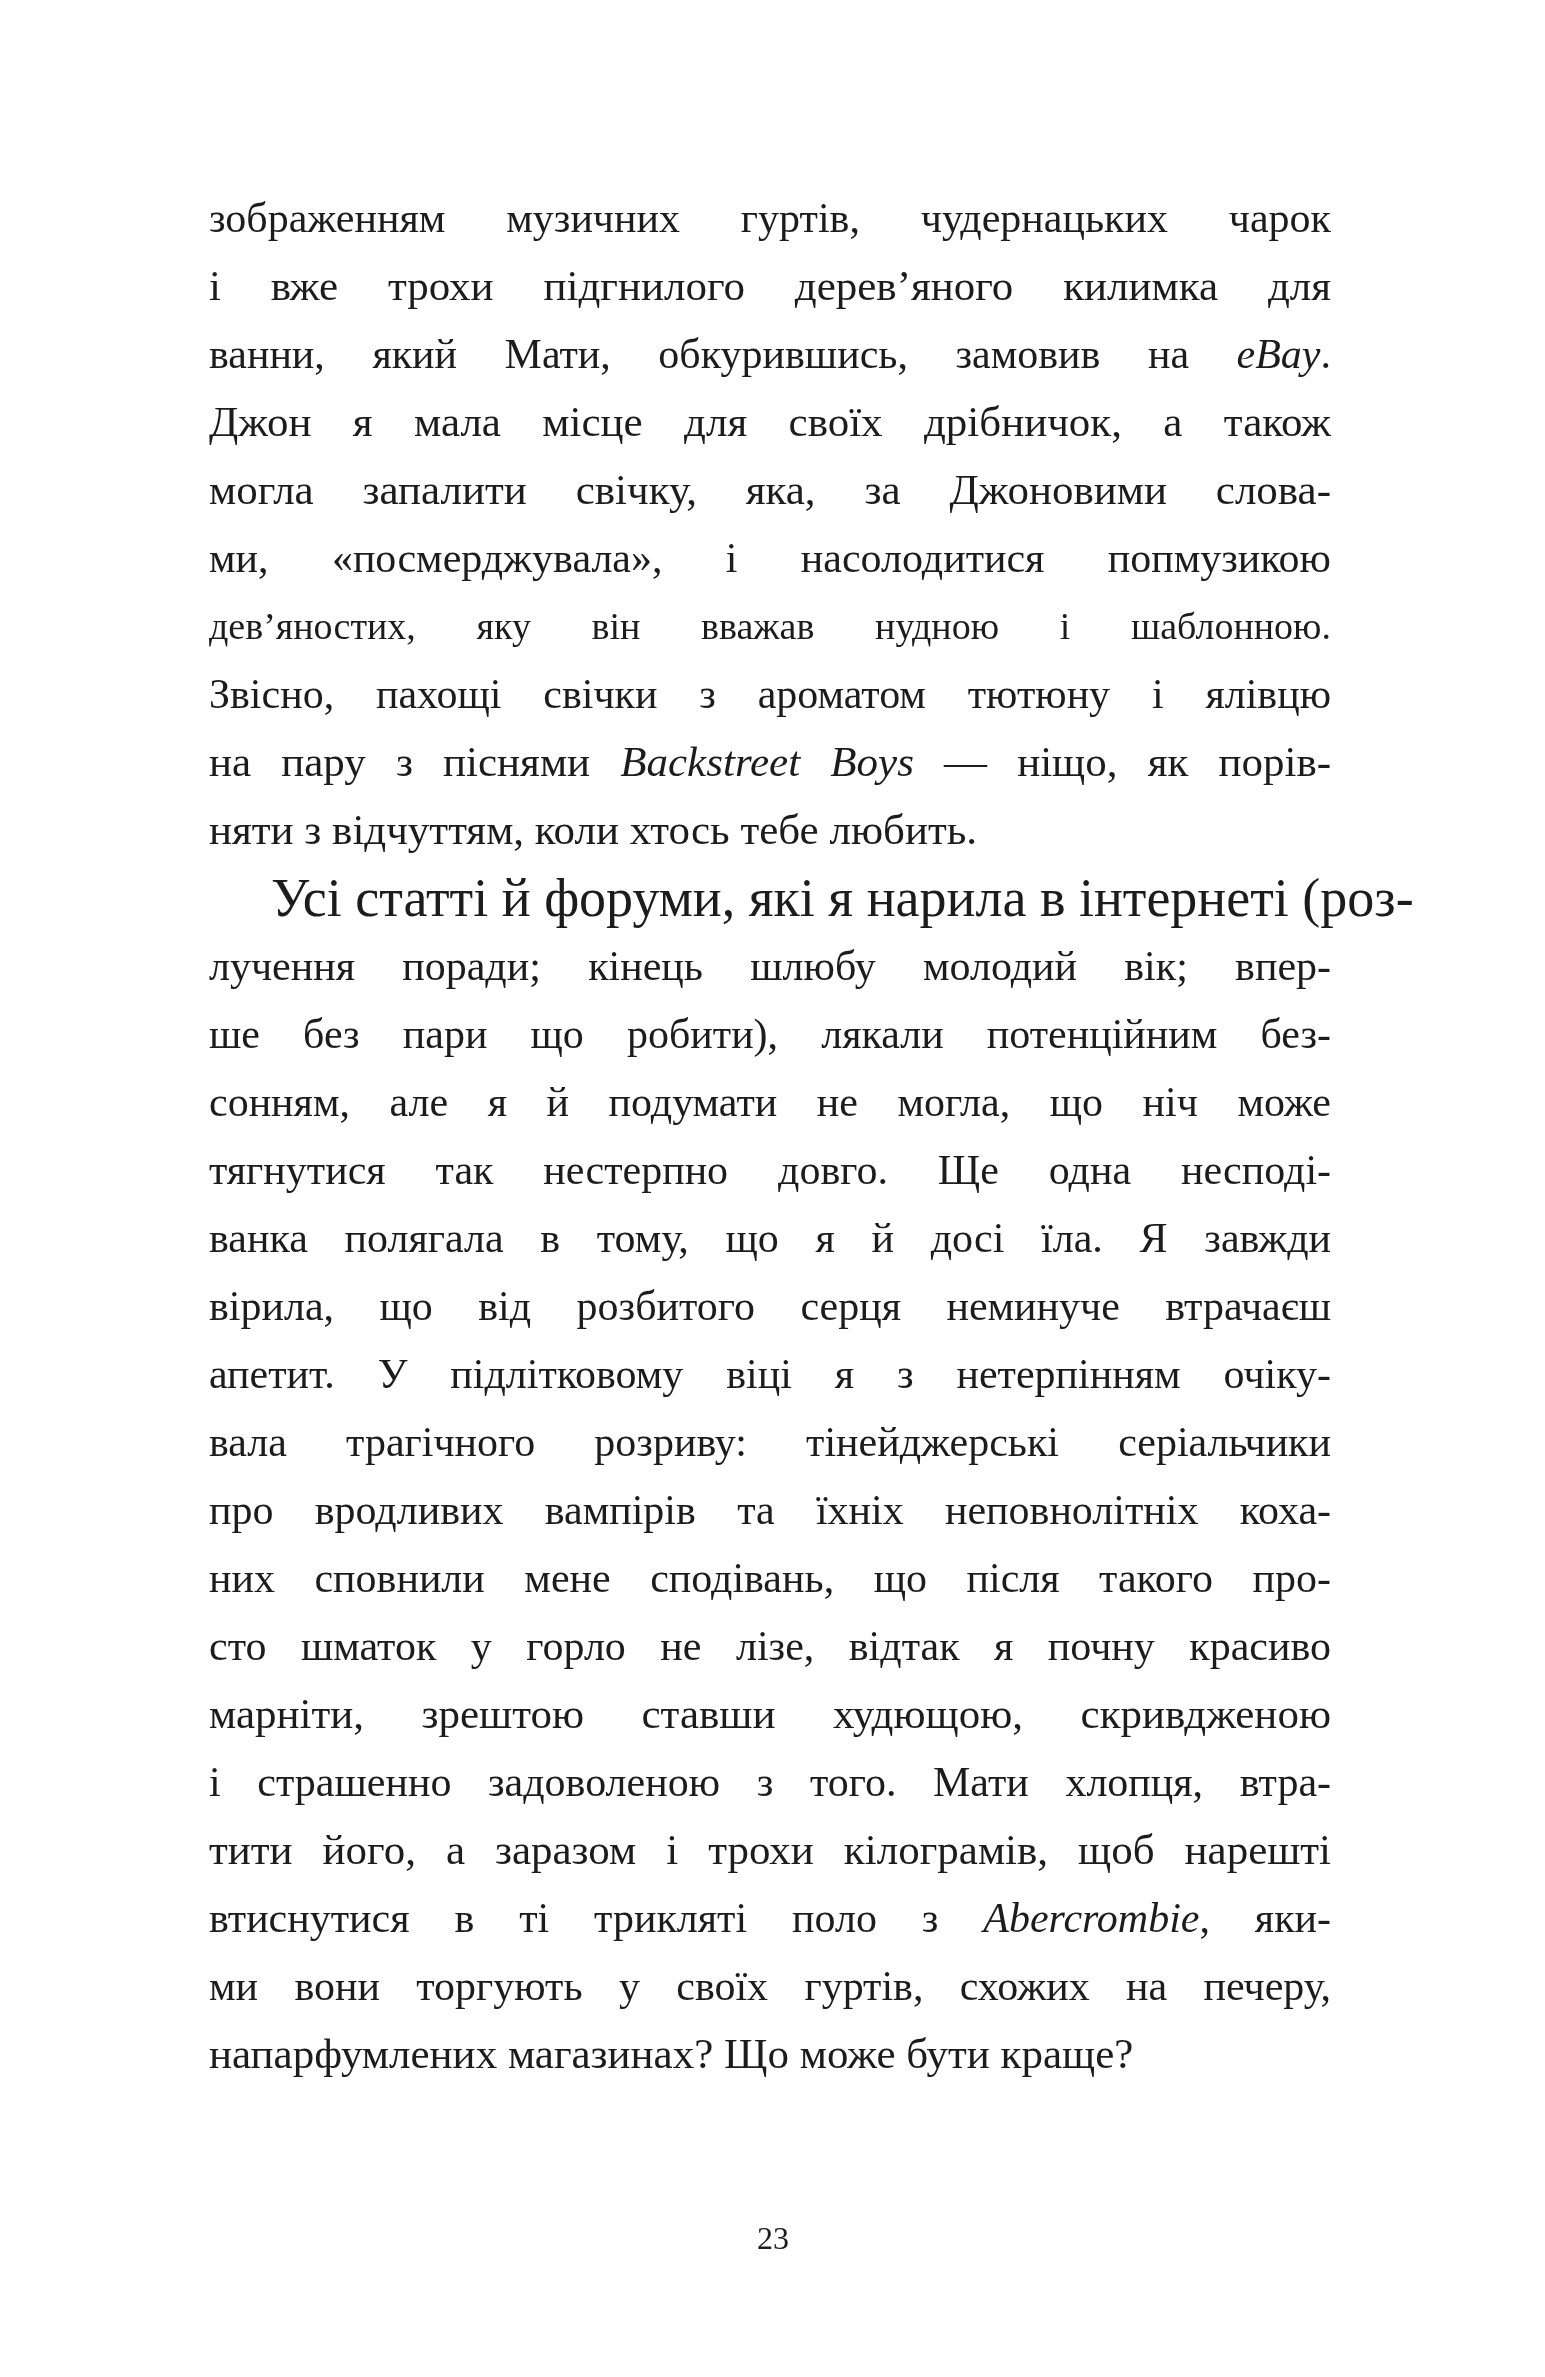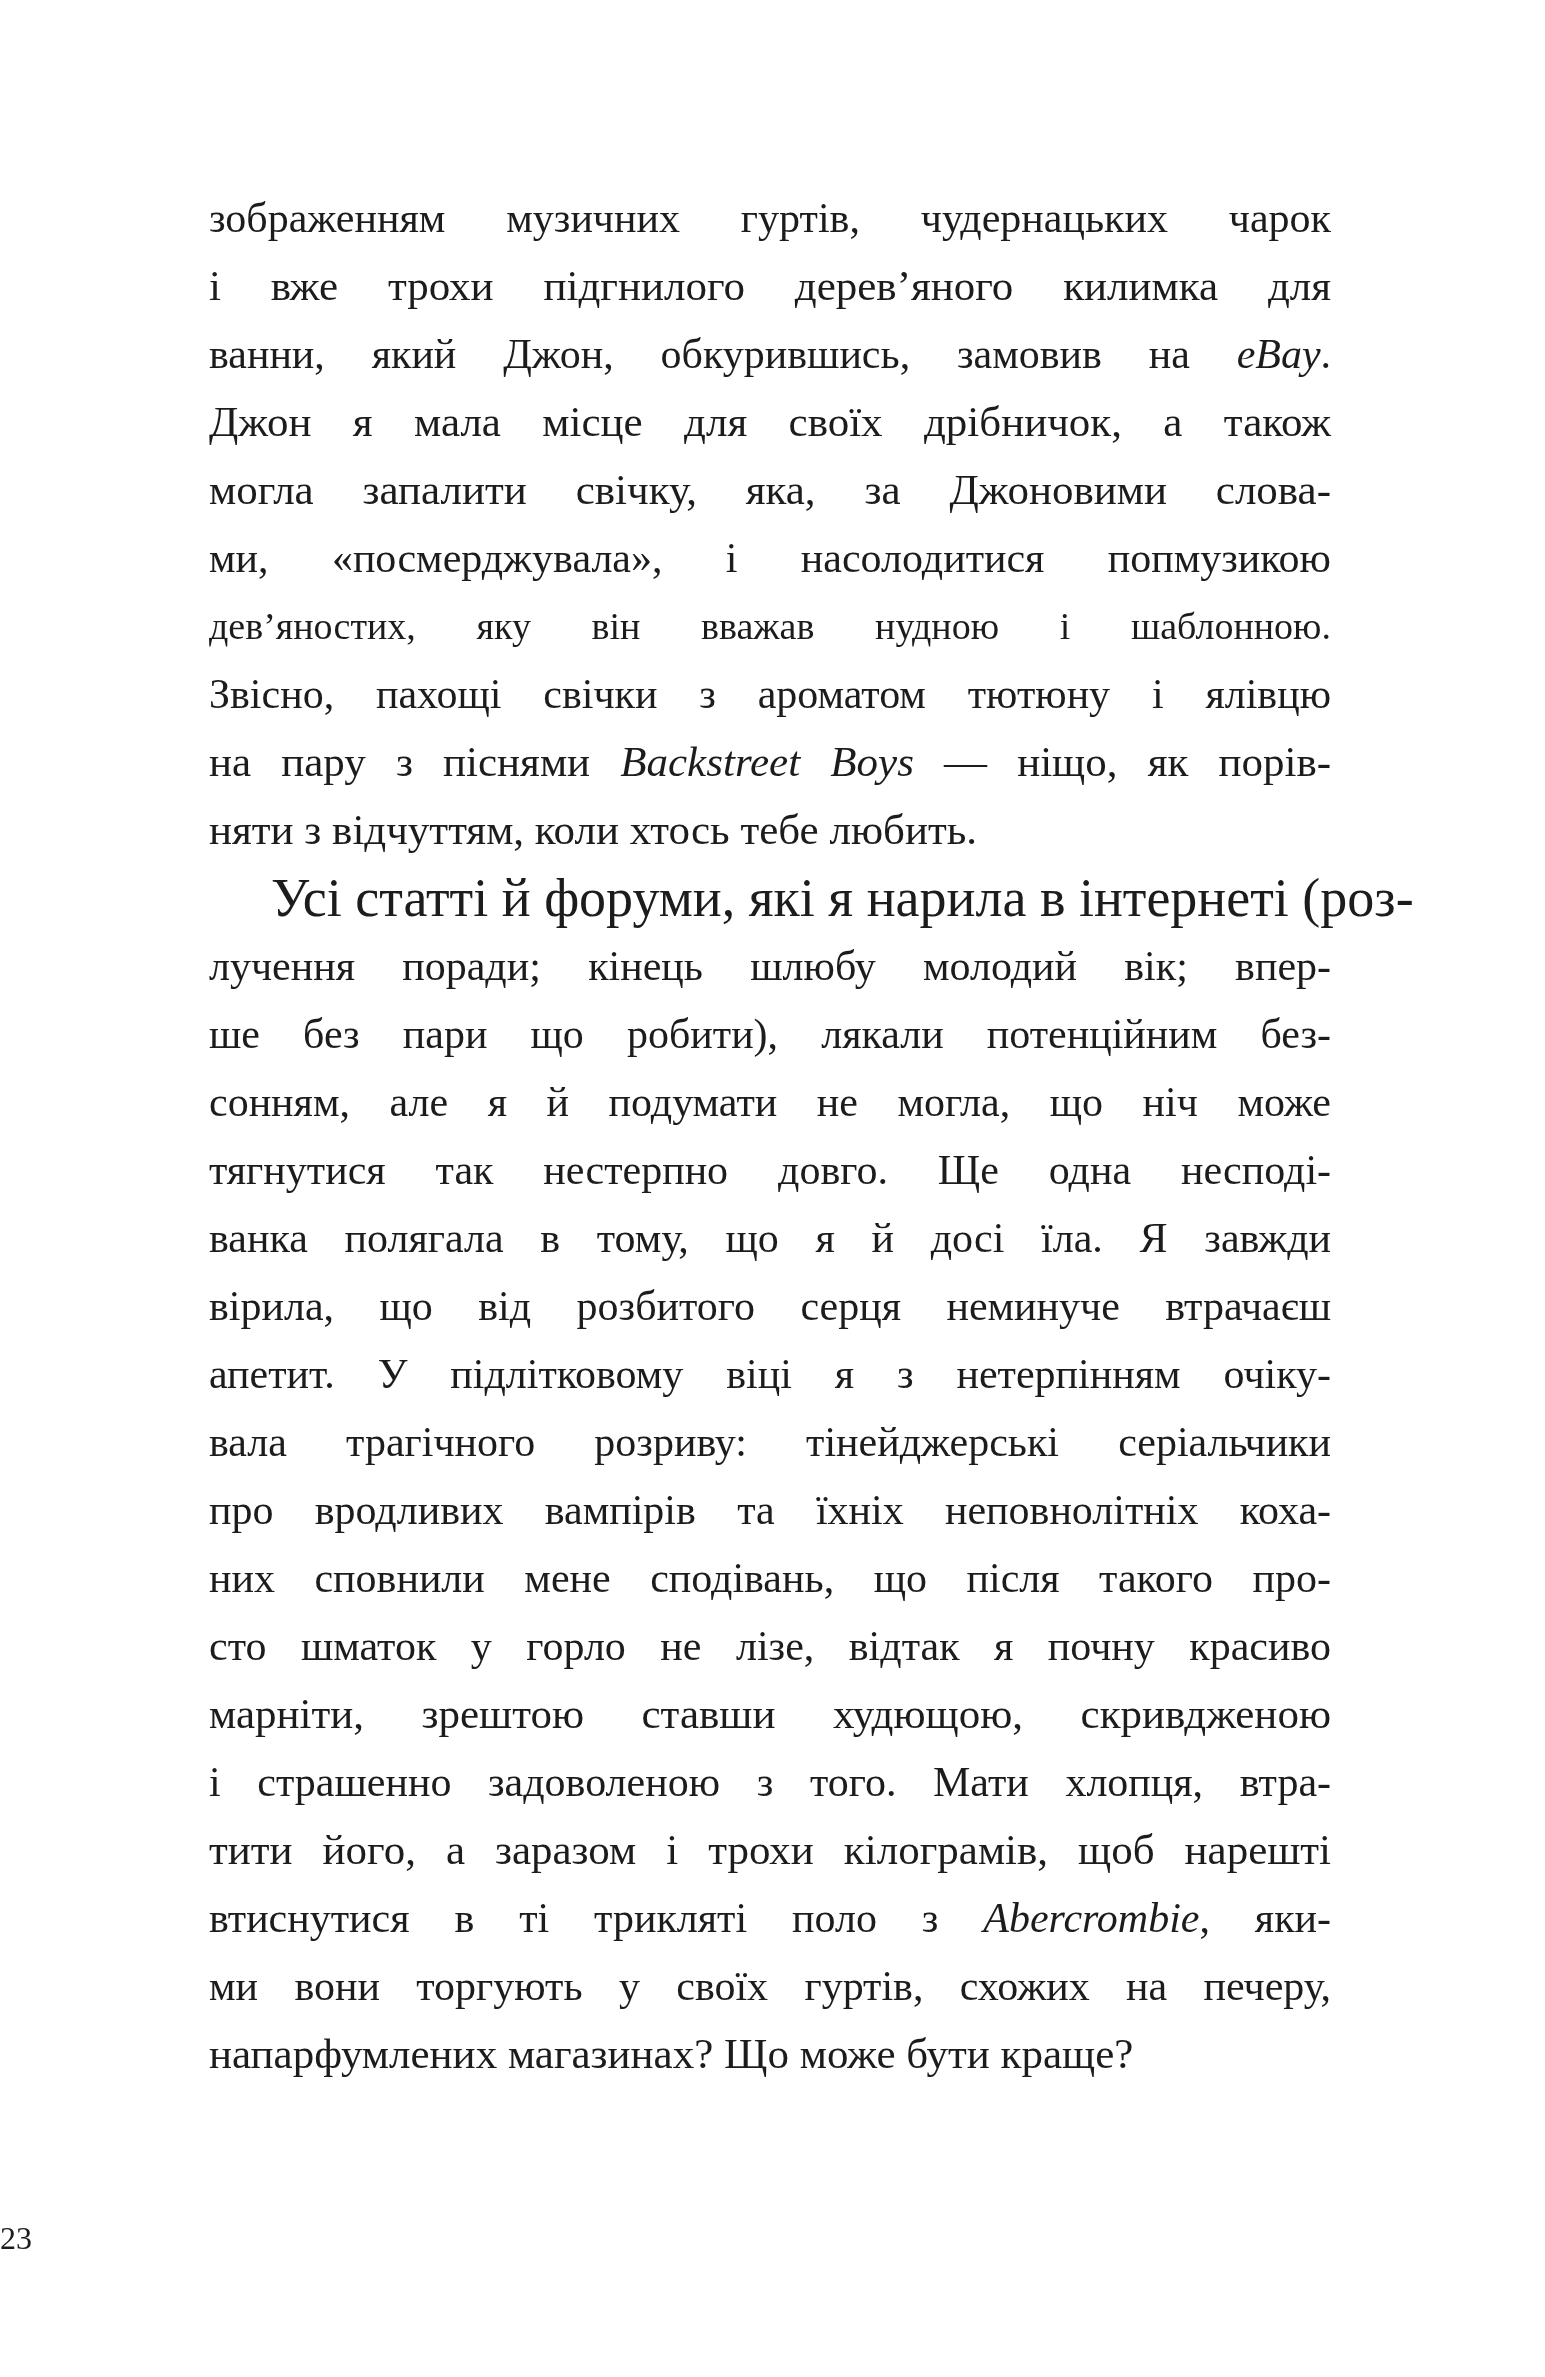--- a/index.html
+++ b/index.html
@@ -45,34 +45,35 @@
     .line.indent {
       padding-left: 62px;
     }
     .line span { white-space: pre; }
     .line .it { font-style: italic; }
     .page-number {
       position: absolute;
       left: 0;
       width: 1546px;
       top: 2214px;
+      text-align: center;
       font-size: 32px;
       line-height: 48px;
       color: #1c1c1c;
     }
   </style>
 </head>
 <body>
 
 <div class="page">
   <div class="text-block" id="text-block">
       <div>
         <div class="line" style="white-space: nowrap; font-size: 42px; word-spacing: 0.01px;"><span>зображенням</span> <span>музичних</span> <span>гуртів,</span> <span>чудернацьких</span> <span>чарок</span></div>
         <div class="line" style="white-space: nowrap;"><span>і</span> <span>вже</span> <span>трохи</span> <span>підгнилого</span> <span>дерев’яного</span> <span>килимка</span> <span>для</span></div>
-        <div class="line" style="white-space: nowrap; font-size: 42px;"><span>ванни,</span> <span>який</span> <span>Джон,</span> <span>обкурившись,</span> <span>замовив</span> <span>на</span> <span class="it">eBay</span><span>.</span></div>
+        <div class="line" style="white-space: nowrap; font-size: 42px;"><span>ванни,</span> <span>який</span> <span>Мати,</span> <span>обкурившись,</span> <span>замовив</span> <span>на</span> <span class="it">eBay</span><span>.</span></div>
         <div class="line" style="white-space: nowrap;"><span>Джон</span> <span>я</span> <span>мала</span> <span>місце</span> <span>для</span> <span>своїх</span> <span>дрібничок,</span> <span>а</span> <span>також</span></div>
         <div class="line" style="white-space: nowrap;"><span>могла</span> <span>запалити</span> <span>свічку,</span> <span>яка,</span> <span>за</span> <span>Джоновими</span> <span>слова-</span></div>
         <div class="line" style="white-space: nowrap; font-size: 42px; word-spacing: 0.01px;"><span>ми,</span> <span>«посмерджувала»,</span> <span>і</span> <span>насолодитися</span> <span>попмузикою</span></div>
         <div class="line" style="white-space: nowrap; font-size: 38px;"><span>дев’яностих,</span> <span>яку</span> <span>він</span> <span>вважав</span> <span>нудною</span> <span>і</span> <span>шаблонною.</span></div>
         <div class="line" style="white-space: nowrap; font-size: 42px; word-spacing: 0px;"><span>Звісно,</span> <span>пахощі</span> <span>свічки</span> <span>з</span> <span>ароматом</span> <span>тютюну</span> <span>і</span> <span>ялівцю</span></div>
         <div class="line" style="white-space: nowrap;"><span>на</span> <span>пару</span> <span>з</span> <span>піснями</span> <span class="it">Backstreet</span> <span class="it">Boys</span> <span>—</span> <span>ніщо,</span> <span>як</span> <span>порів-</span></div>
         <div class="line last" style="white-space: nowrap;"><span>няти</span> <span>з</span> <span>відчуттям,</span> <span>коли</span> <span>хтось</span> <span>тебе</span> <span>любить.</span></div>
       </div>
       <div>
         <div class="line indent" style="white-space: nowrap; font-size: 54px;"><span>Усі</span> <span>статті</span> <span>й</span> <span>форуми,</span> <span>які</span> <span>я</span> <span>нарила</span> <span>в</span> <span>інтернеті</span> <span>(роз-</span></div>

